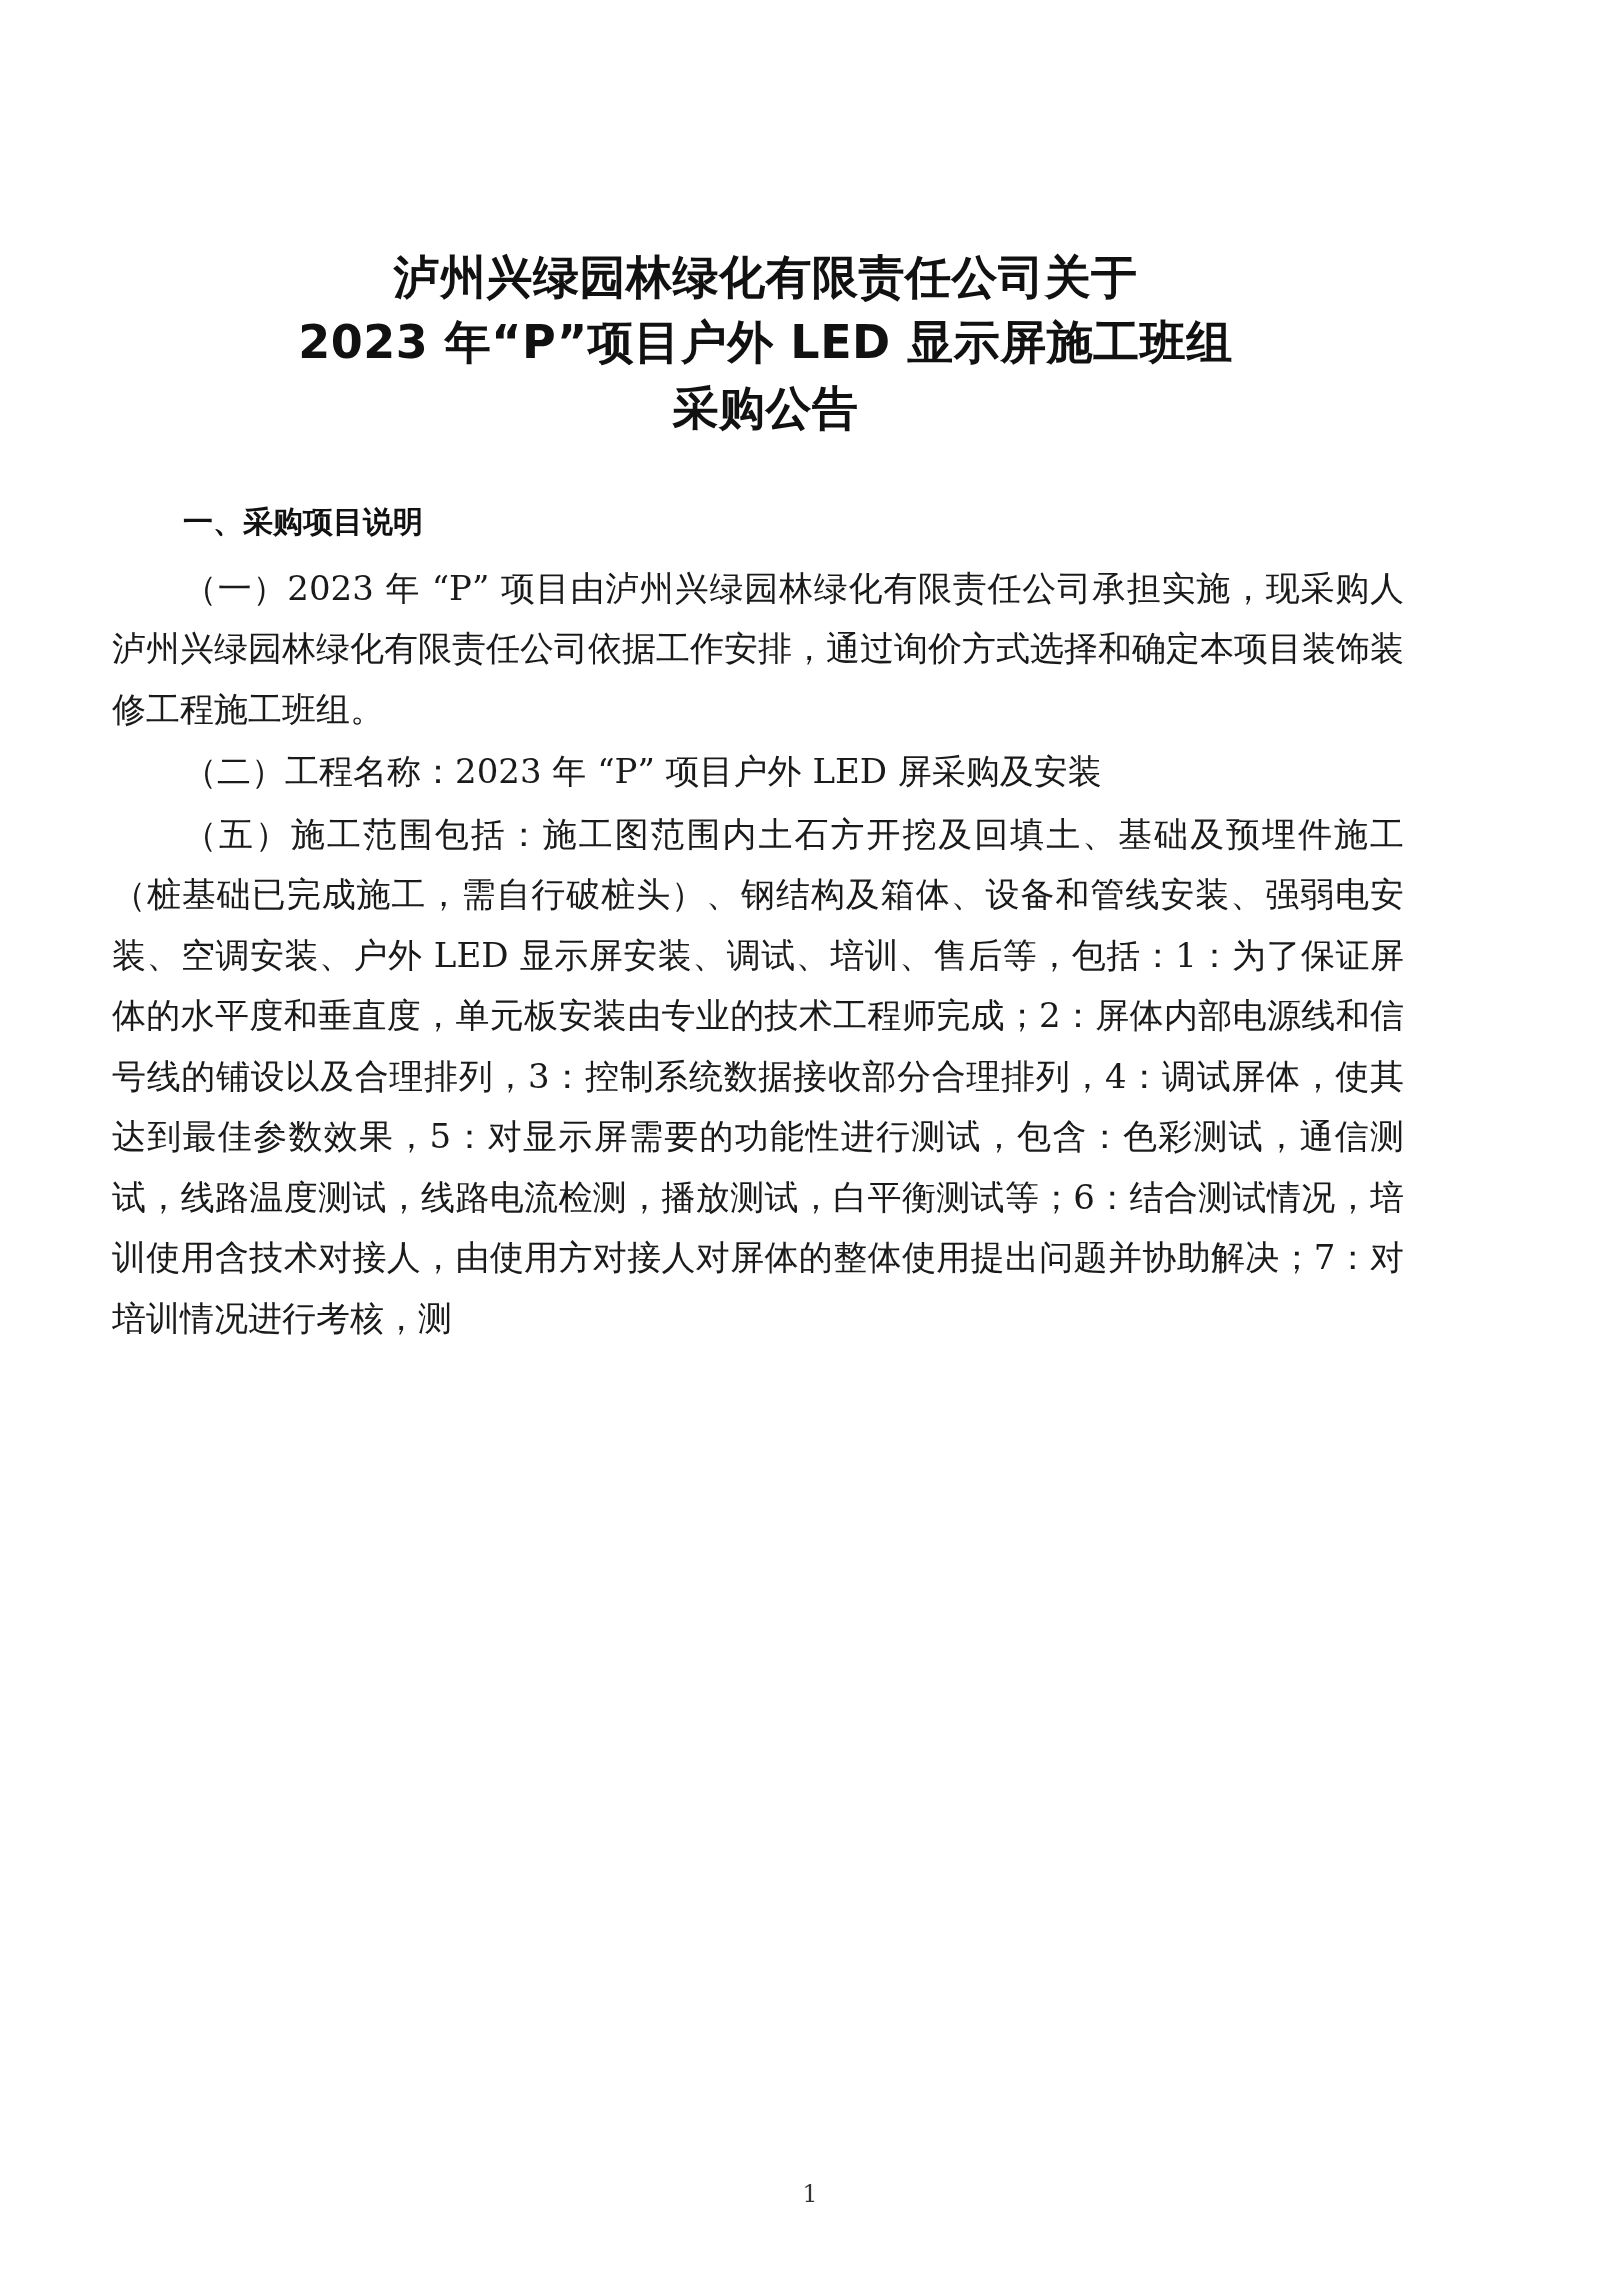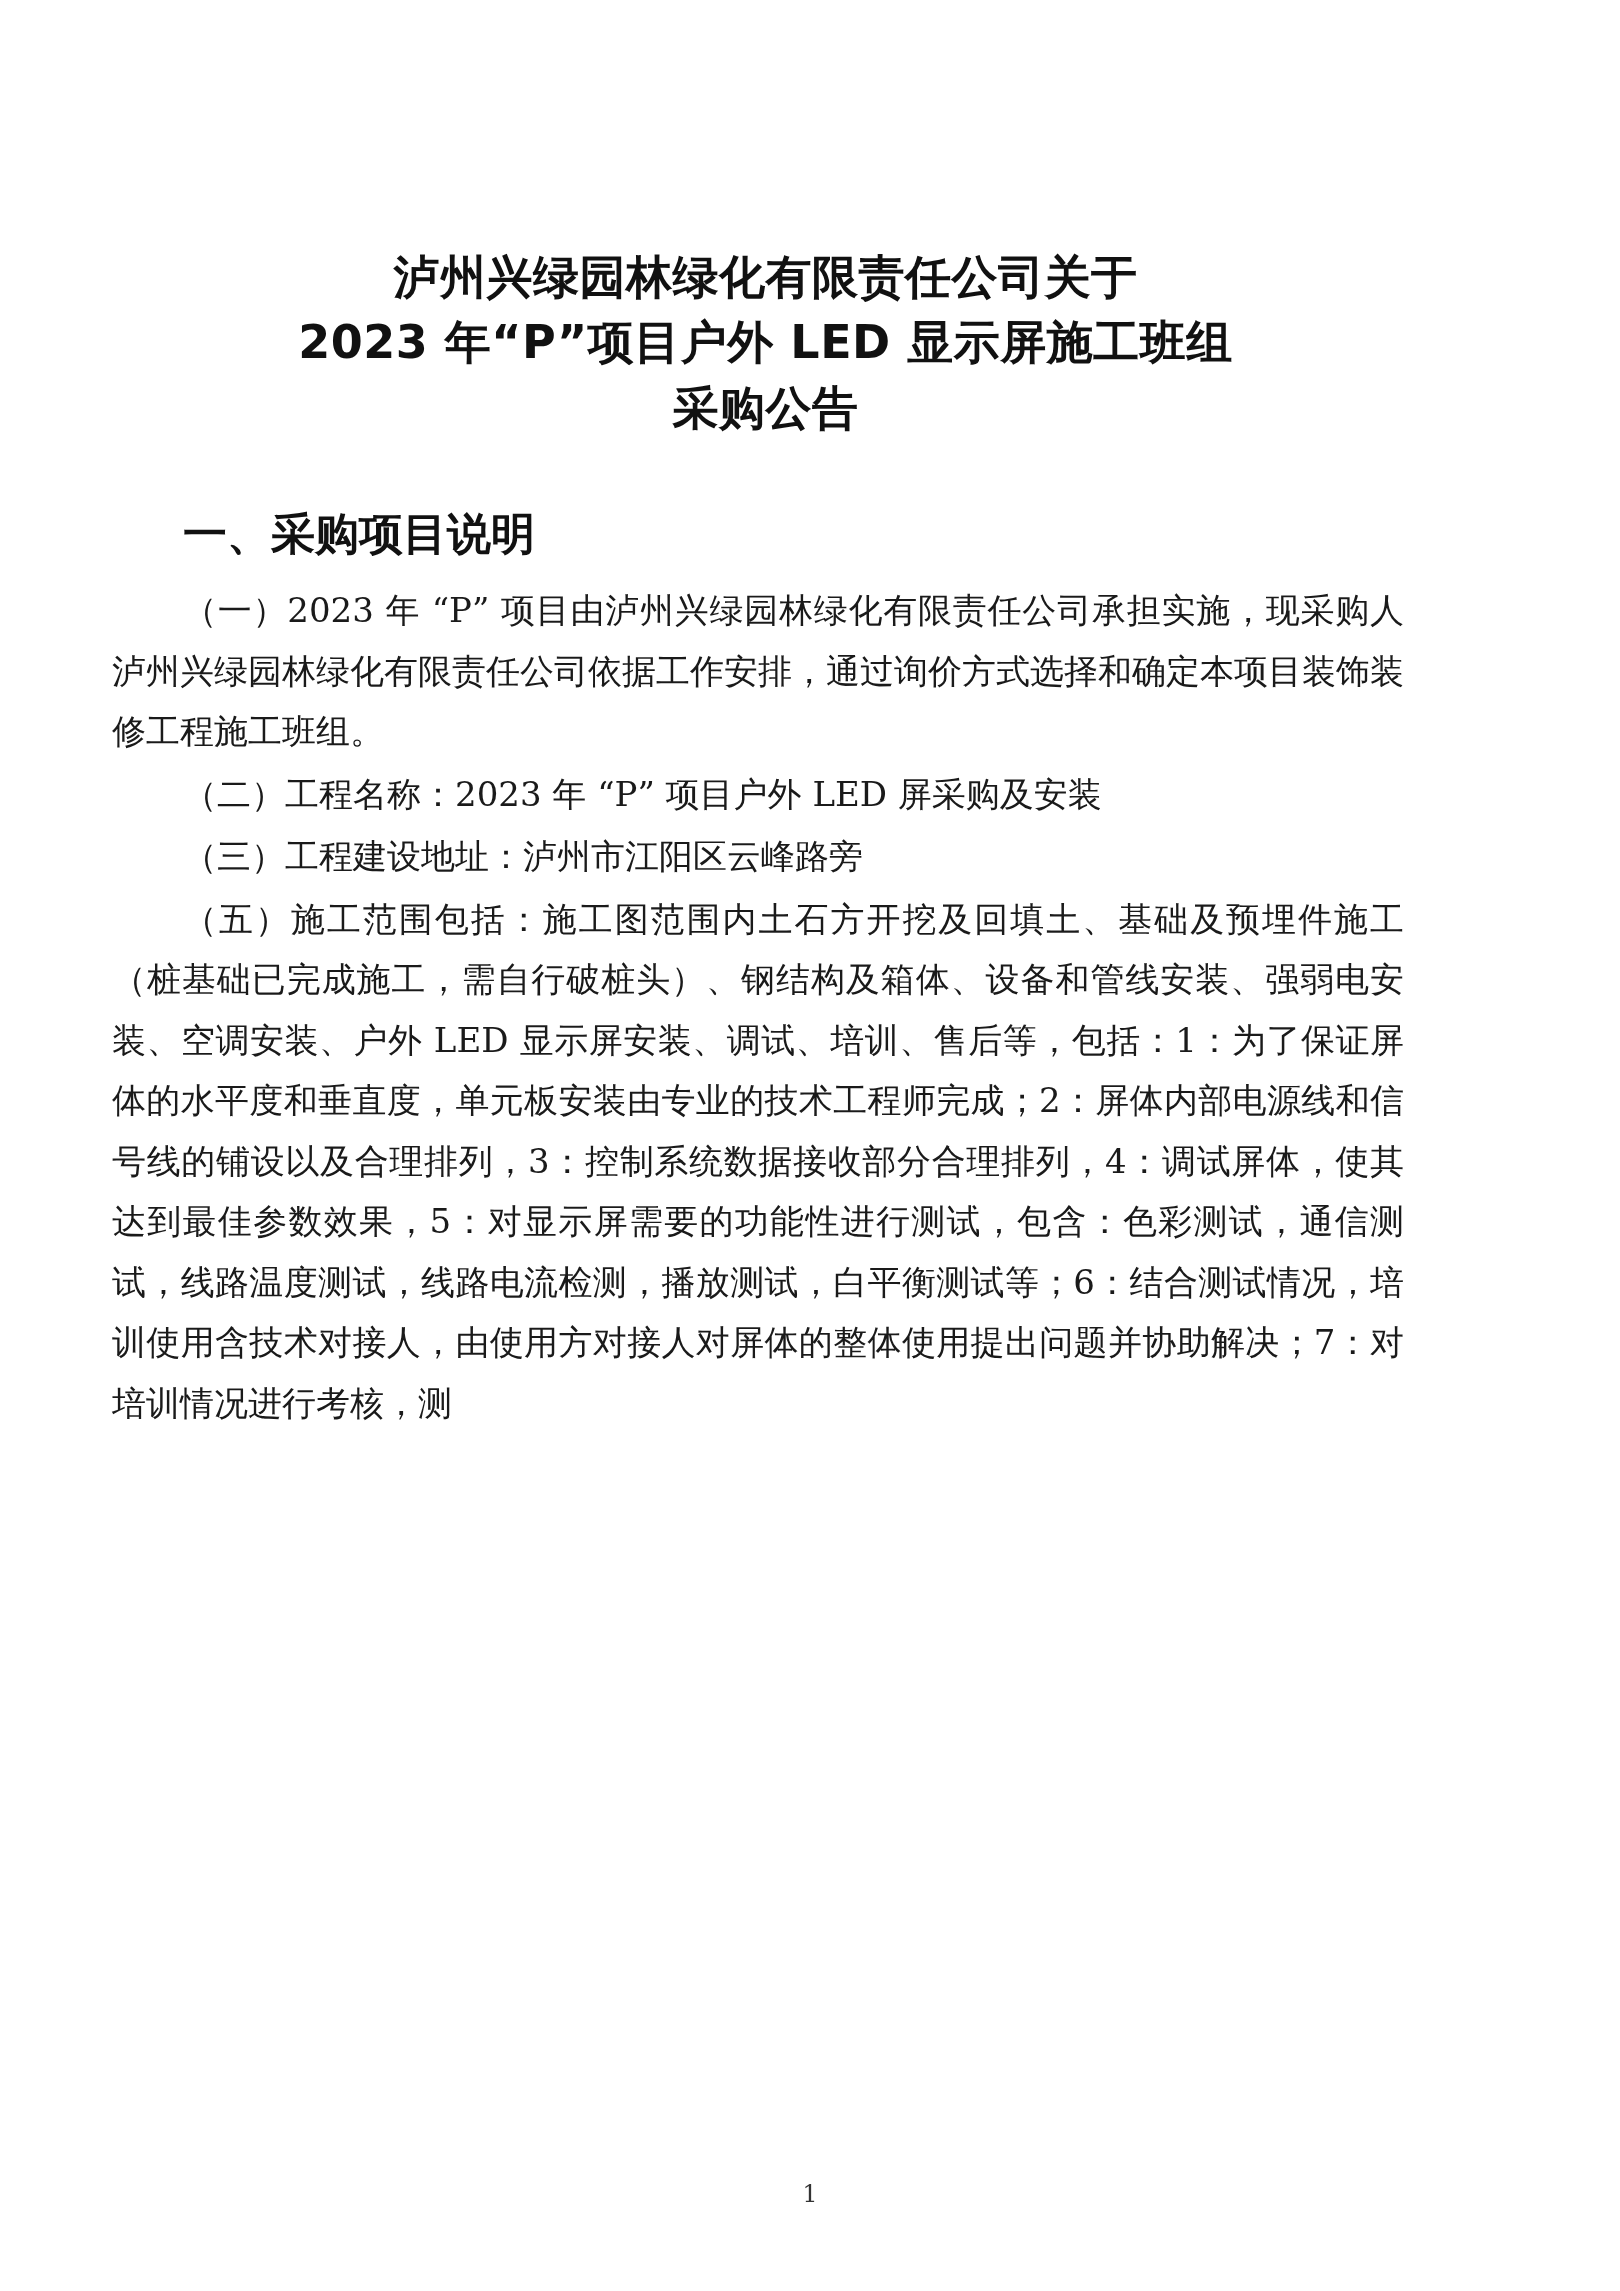--- a/index.html
+++ b/index.html
@@ -30,23 +30,23 @@
     line-height: 1.42;
     letter-spacing: 0.5px;
     color: #111;
     margin: 0 0 29px 0;
   }
   .doc-title .tline {
     display: block;
     white-space: nowrap;
   }
   .section-head {
-    font-family: Liberation Serif, serif;
+    font-family: Liberation Mono, monospace;
     font-weight: bold;
-    font-size: 44px;
+    font-size: 30px;
     line-height: 1.6;
     margin: 59px 0 9.8px 0;
     text-indent: 71px;
     color: #111;
   }
   .para {
     font-size: 34px;
     line-height: 1.78;
     text-align: justify;
     text-justify: inter-ideograph;
@@ -73,19 +73,18 @@
   <h1 class="doc-title">
     <span class="tline">泸州兴绿园林绿化有限责任公司关于</span>
     <span class="tline">2023 年“P”项目户外 LED 显示屏施工班组</span>
     <span class="tline">采购公告</span>
   </h1>
 
   <div class="section-head">一、采购项目说明</div>
 
   <p class="para">（一）2023 年 “P” 项目由泸州兴绿园林绿化有限责任公司承担实施，现采购人泸州兴绿园林绿化有限责任公司依据工作安排，通过询价方式选择和确定本项目装饰装修工程施工班组。</p>
   <p class="para">（二）工程名称：2023 年 “P” 项目户外 LED 屏采购及安装</p>
-  <p class="para">（三）工程建设地址：泸州市江阳区云峰路旁</p>
   <p class="para">（五）施工范围包括：施工图范围内土石方开挖及回填土、基础及预埋件施工（桩基础已完成施工，需自行破桩头）、钢结构及箱体、设备和管线安装、强弱电安装、空调安装、户外 LED 显示屏安装、调试、培训、售后等，包括：1：为了保证屏体的水平度和垂直度，单元板安装由专业的技术工程师完成；2：屏体内部电源线和信号线的铺设以及合理排列，3：控制系统数据接收部分合理排列，4：调试屏体，使其达到最佳参数效果，5：对显示屏需要的功能性进行测试，包含：色彩测试，通信测试，线路温度测试，线路电流检测，播放测试，白平衡测试等；6：结合测试情况，培训使用含技术对接人，由使用方对接人对屏体的整体使用提出问题并协助解决；7：对培训情况进行考核，测</p>
 
   <div class="page-number">1</div>
 
 </div>
 
 
 </body></html>

